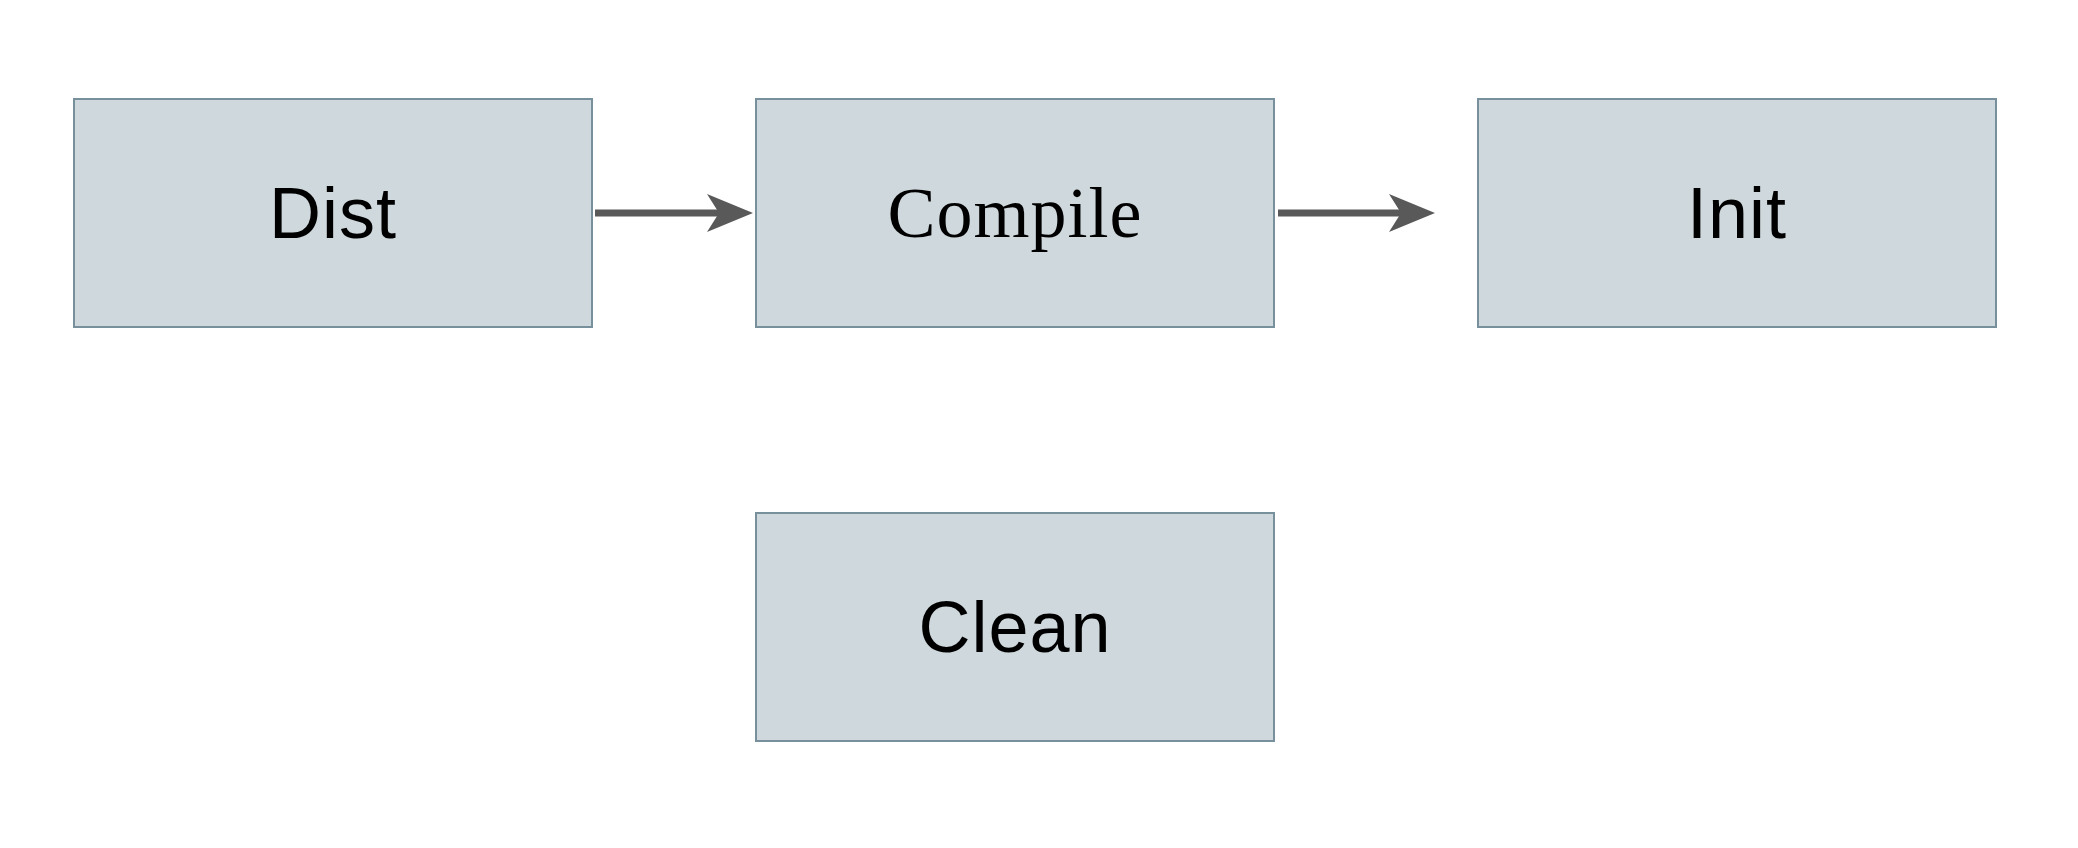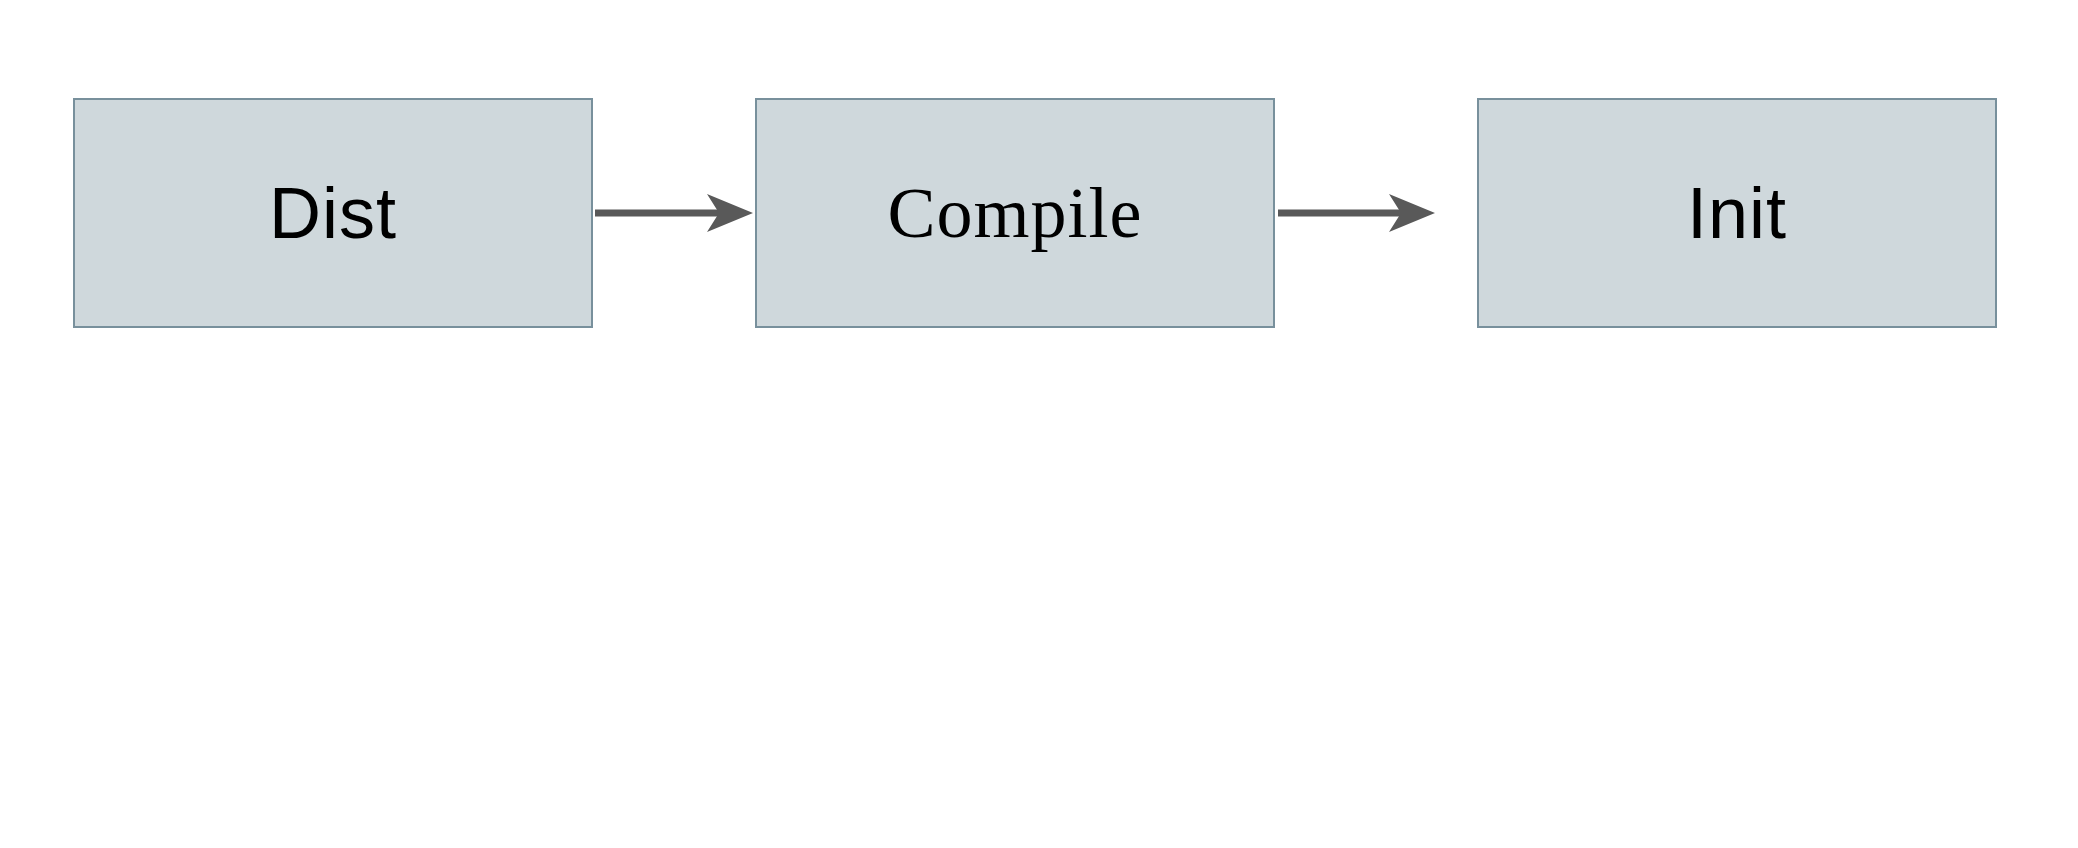--- a/index.html
+++ b/index.html
@@ -61,20 +61,23 @@
   </div>
 
   <div class="node node-compile">
     <span class="node-label">Compile</span>
   </div>
 
   <div class="node node-init">
     <span class="node-label">Init</span>
   </div>
 
+  <div class="node node-clean">
+    <span class="node-label">Clean</span>
+  </div>
 
   <svg class="edges" viewBox="0 0 2078 848">
     <g>
       <line class="edge-line" x1="595" y1="213" x2="722" y2="213"></line>
       <polygon class="edge-head" points="753,213 707,194 719,213 707,232"></polygon>
     </g>
     <g>
       <line class="edge-line" x1="1278" y1="213" x2="1404" y2="213"></line>
       <polygon class="edge-head" points="1435,213 1389,194 1401,213 1389,232"></polygon>
     </g>

